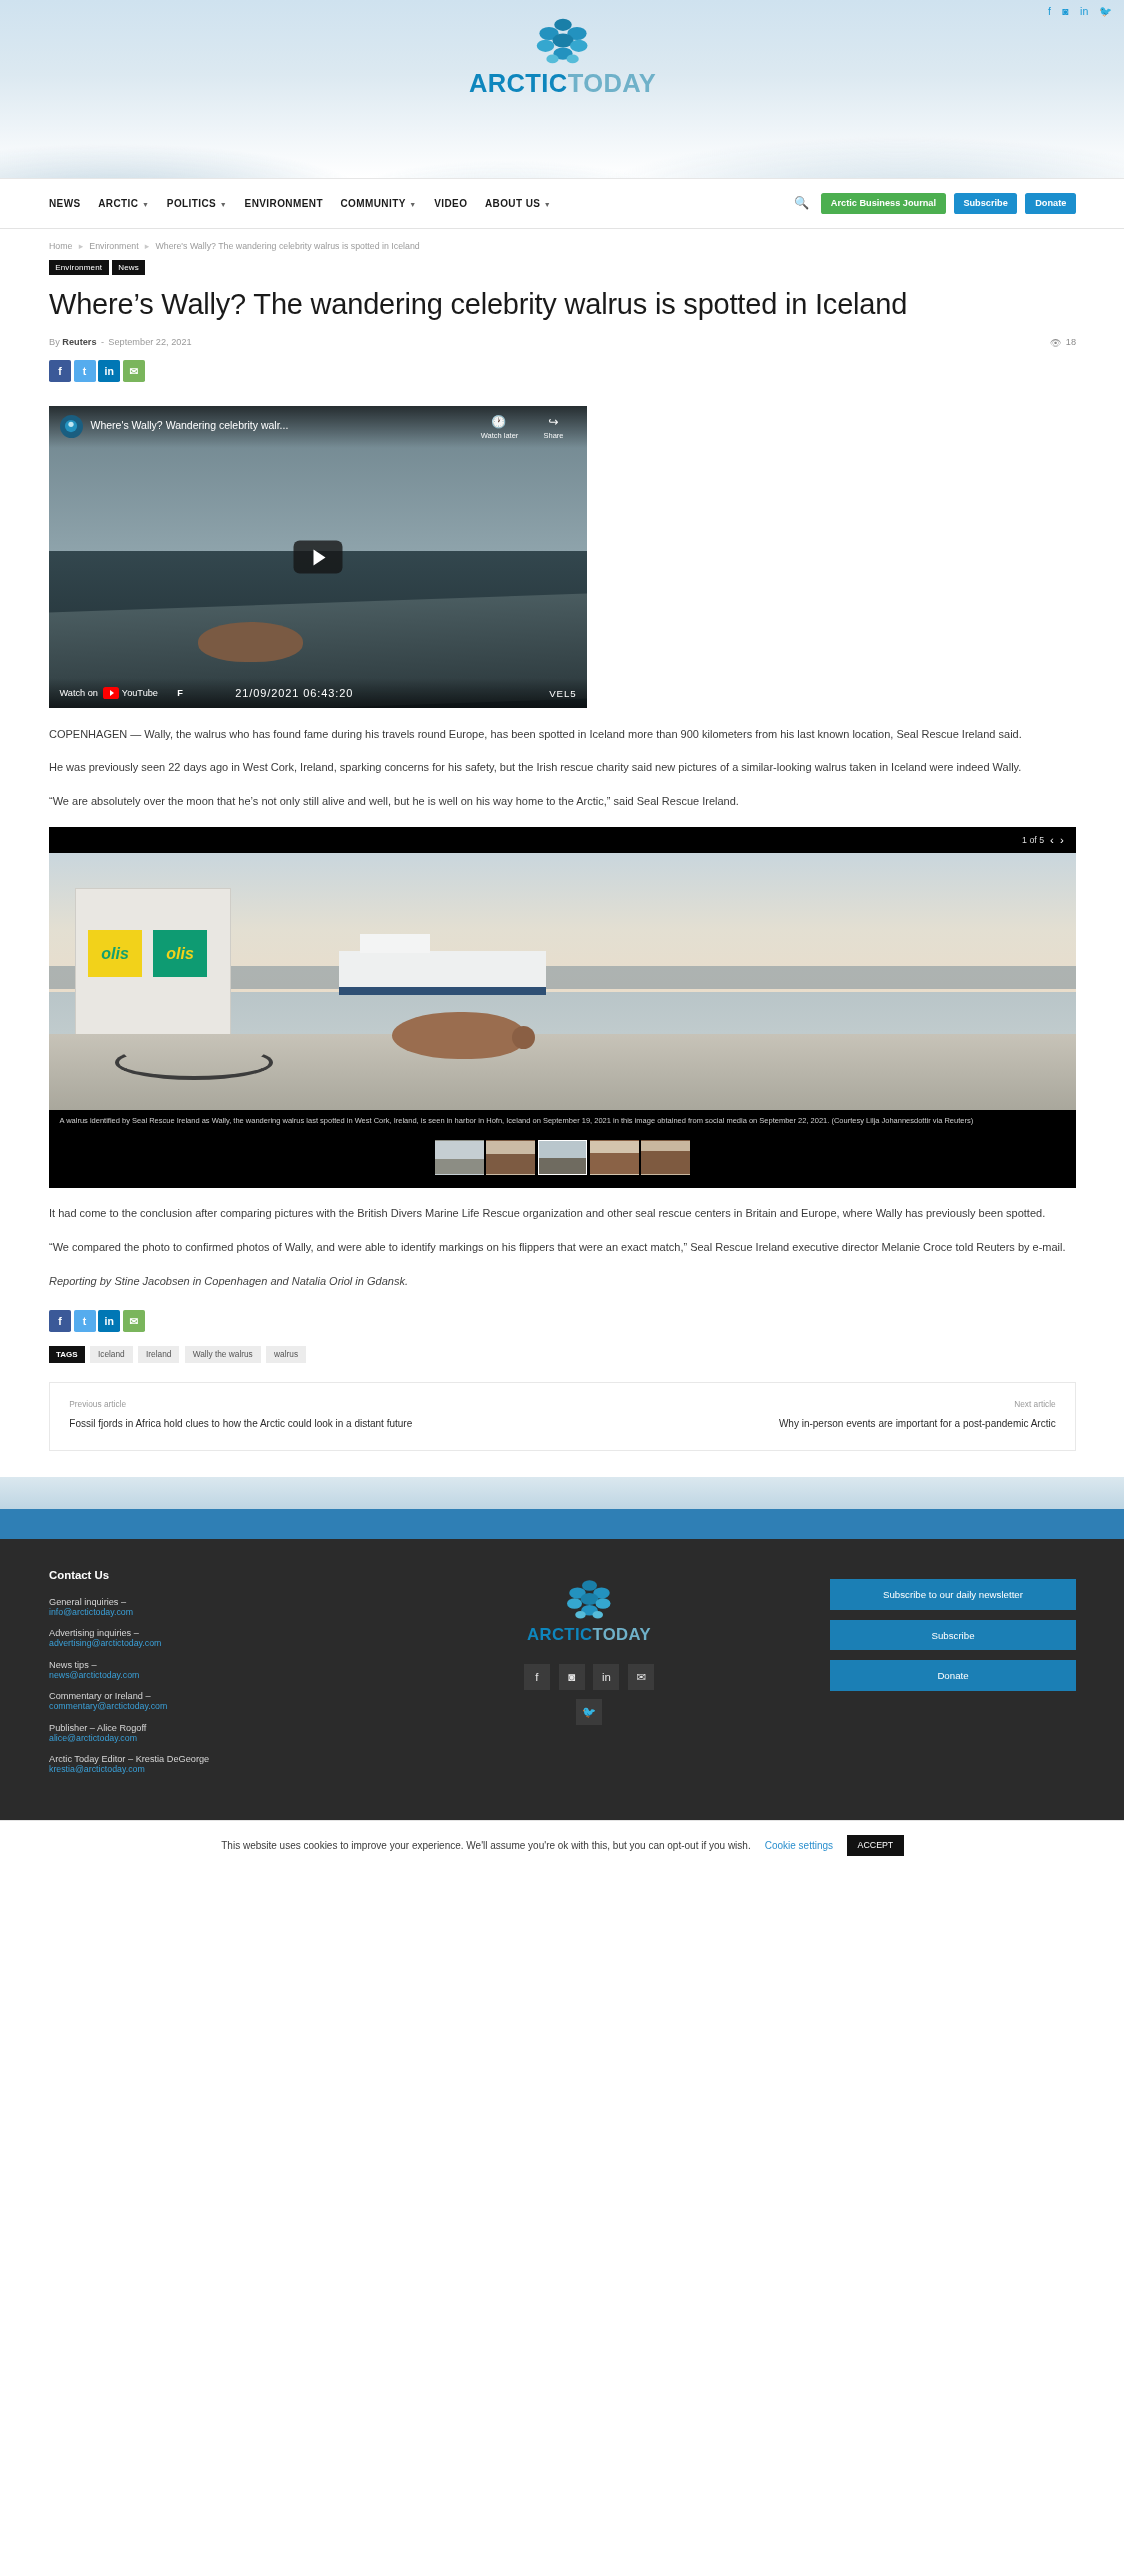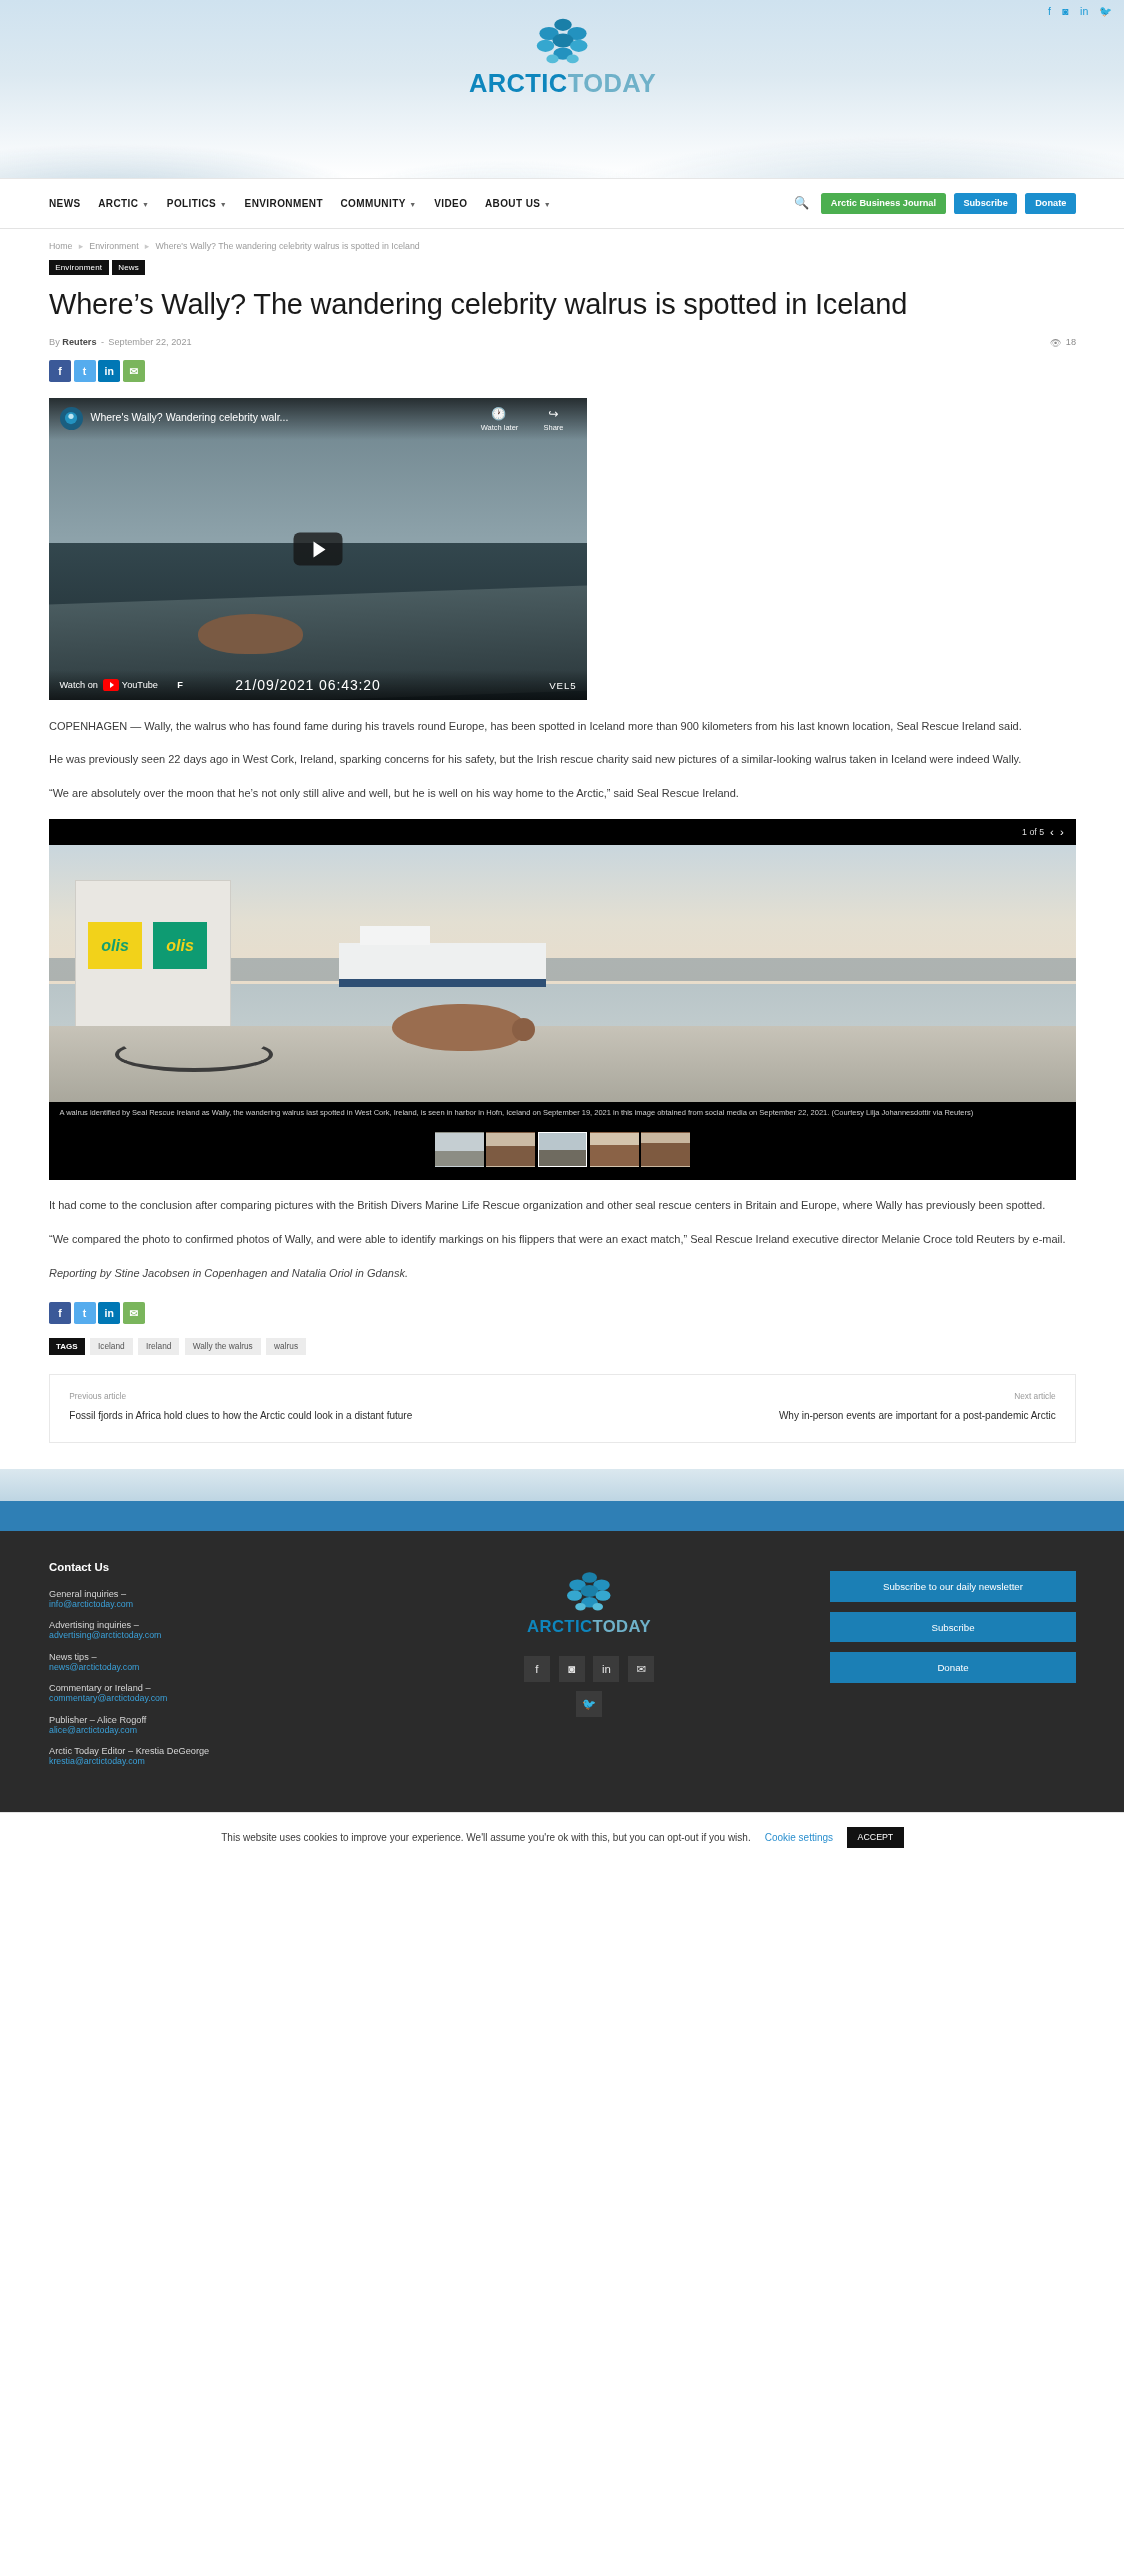--- a/index.html
+++ b/index.html
@@ -95,21 +95,21 @@
     width: 22px; height: 22px; border-radius: 1.8px; display: flex; align-items: center; justify-content: center;
     color: #fff; font-size: 10.5px; font-weight: 700; cursor: pointer;
   }
   .s-fb { background: #3b5998; }
   .s-tw { background: #55acee; }
   .s-in { background: #0077b5; }
   .s-em { background: #7ab55c; }
 
   
   .video-box {
-    margin-top: 16px; width: 538px; height: 302px; position: relative;
+    margin-top: 24px; width: 538px; height: 302px; position: relative;
     background: linear-gradient(180deg,#3e5359 0%, #4b5f63 40%, #2f3f44 100%);
     overflow: hidden;
   }
   .vid-sky { position:absolute; inset:0 0 52% 0; background: linear-gradient(180deg,#6d838c,#8ea3ab); }
   .vid-water { position:absolute; top:48%; left:0; right:0; bottom:0; background: linear-gradient(180deg,#33474e,#1d2a2f); }
   .vid-dock {
     position:absolute; left:0; right:0; bottom:0; height:105px;
     background: linear-gradient(180deg,#4a5c60,#2b383c);
     transform: skewY(-2deg);
   }
@@ -136,21 +136,21 @@
   }
   .play-tri { width:0;height:0;border-left: 12.3px solid #fff; border-top: 8px solid transparent; border-bottom: 8px solid transparent; margin-left:2.6px;}
   .vid-bottom {
     position: absolute; left: 0; right: 0; bottom: 0; height: 30px; display: flex; align-items: center;
     padding: 0 10.5px; color: #fff; font-size: 9.2px; gap: 5.3px;
     background: linear-gradient(0deg, rgba(0,0,0,.6), rgba(0,0,0,0));
   }
   .yt-logo { display:flex;align-items:center;gap:2.6px; }
   .yt-badge { width: 16px; height: 11.4px; background: #ff0000; border-radius: 2.6px; display:flex;align-items:center;justify-content:center; }
   .yt-badge:after { content:''; width:0;height:0;border-left:4.4px solid #fff;border-top:3.1px solid transparent;border-bottom:3.1px solid transparent; margin-left:0.9px;}
-  .vid-ts { margin-left: 47px; letter-spacing: 0.9px; font-size: 14px; }
+  .vid-ts { margin-left: 47px; letter-spacing: 0.9px; font-size: 11px; }
   .vid-vel { margin-left: auto; font-size: 9.7px; letter-spacing: 0.9px; }
 
   .body-copy { margin-top: 17.6px; }
   .body-copy p {
     font-size: 11px; line-height: 1.62; color: #3a3a3a; margin-bottom: 16px; max-width: 1027px;
   }
   .body-copy p.italic { font-style: italic; color: #444; }
 
   
   .gallery { margin-top: 3.5px; background: #000; width: 1027px; }

